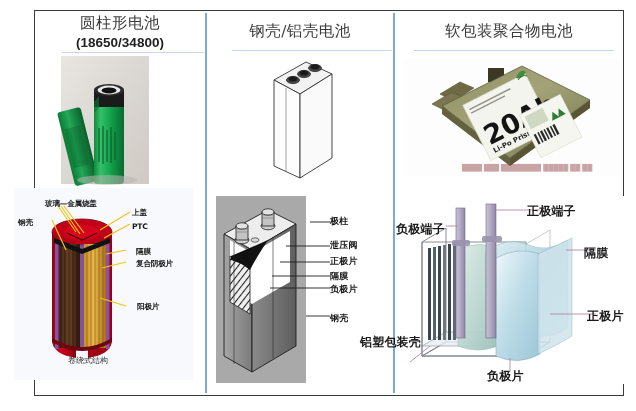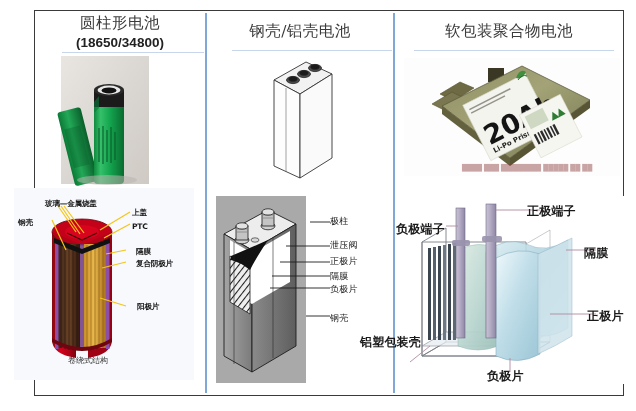--- a/index.html
+++ b/index.html
@@ -9,21 +9,21 @@
 
   .vdiv{position:absolute;width:1.6px;background:#7fa7d8;}
   .hrule{position:absolute;height:1px;background:#c7d6ea;}
 
   .hdr{position:absolute;text-align:center;color:#3b3b3b;font-size:15.5px;line-height:19px;
        font-family:"DejaVu Serif","Liberation Serif",serif;letter-spacing:.5px;}
   .hdr .sub{font-size:13.5px;font-family:"Liberation Sans",sans-serif;font-weight:bold;color:#222;letter-spacing:0;}
 
   .lbl{position:absolute;font-family:"DejaVu Sans","Liberation Sans",sans-serif;white-space:nowrap;}
   .lbl-cyl{font-size:7.6px;color:#1a1a1a;font-weight:bold;letter-spacing:-.2px;}
-  .lbl-pri{font-size:9px;color:#1a1a1a;font-weight:normal;letter-spacing:.3px;}
+  .lbl-pri{font-size:9px;color:#1a1a1a;font-weight:bold;letter-spacing:.3px;}
   .lbl-pou{font-size:12px;color:#1a1a1a;font-weight:bold;letter-spacing:.2px;}
   .cap{position:absolute;font-size:8px;color:#333;font-family:"DejaVu Sans",sans-serif;}
 
   .panel{position:absolute;}
   .panel-left{background:#f7f9fc;}
   .panel-mid{background:#a9a9a9;}
 
   svg{display:block;overflow:visible;}
 
   .photo{position:absolute;}

